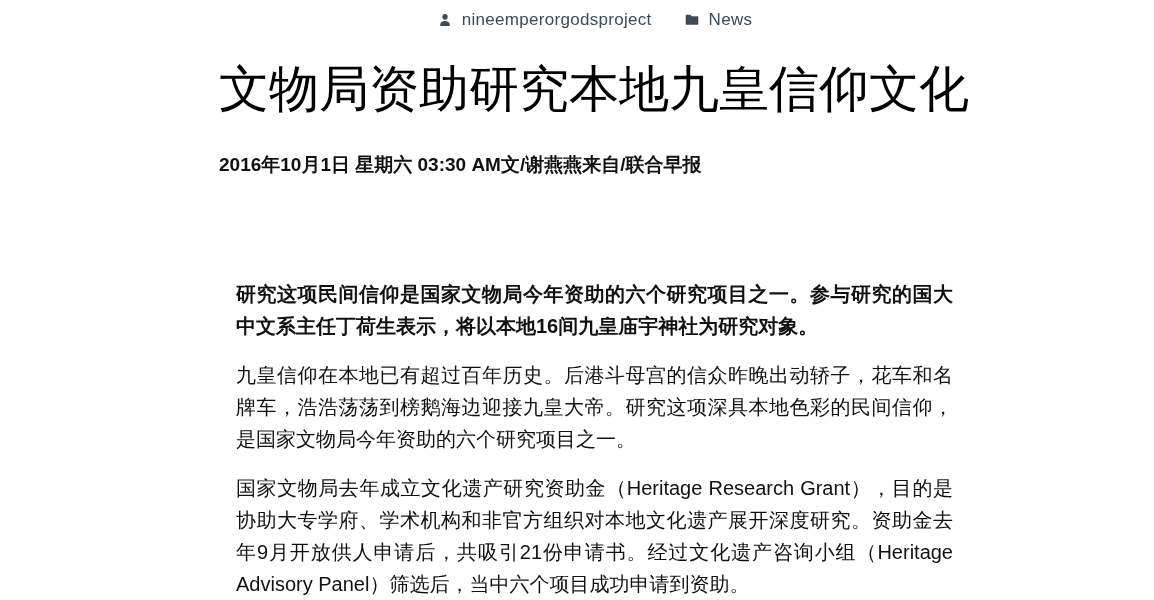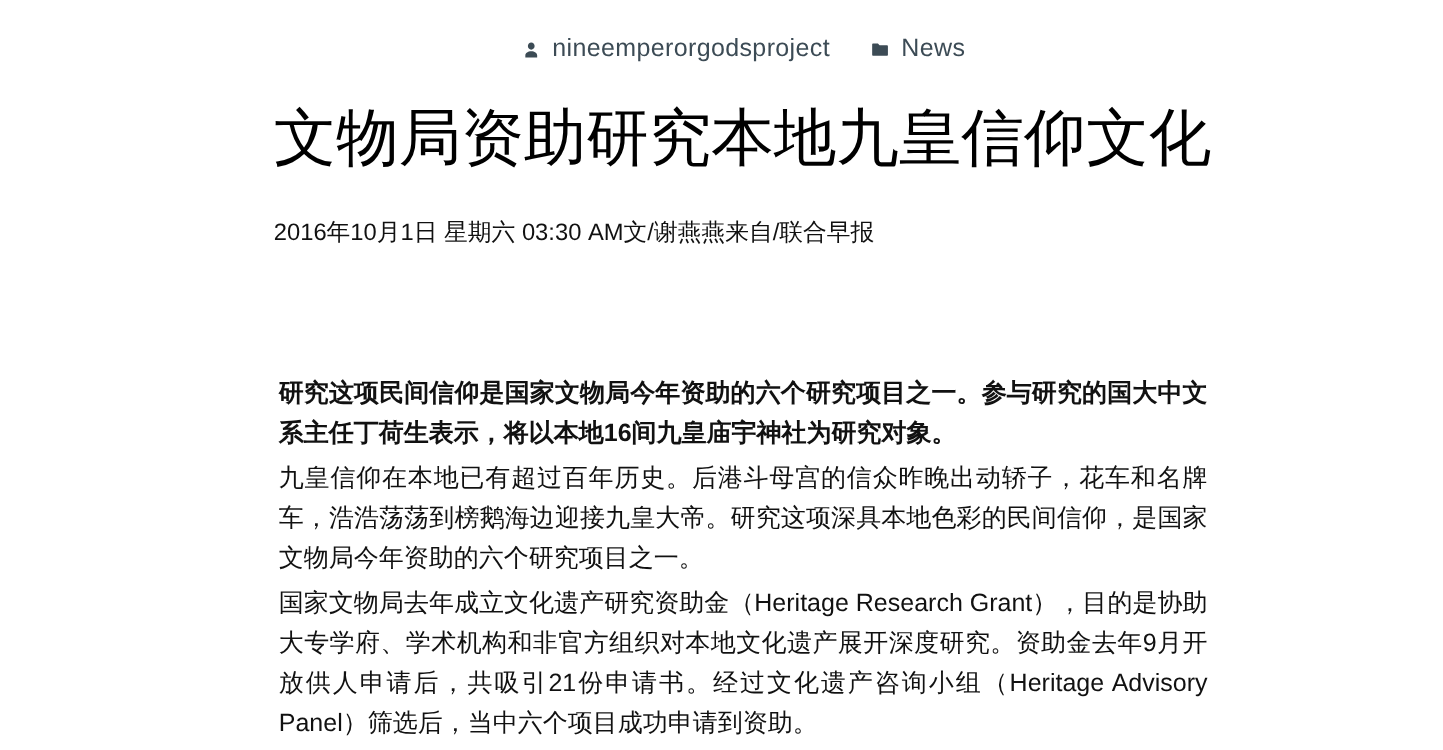--- a/index.html
+++ b/index.html
@@ -18,23 +18,23 @@
   .post {
     width: 751px;
     margin-left: 219px;
   }
   
   .entry-meta {
     display: flex;
     justify-content: center;
     align-items: center;
     gap: 32px;
-    padding-top: 28px;
+    padding-top: 10px;
     color: #3c4b55;
-    font-size: 20px;
+    font-size: 17px;
     letter-spacing: 0.3px;
   }
   .meta-item {
     display: flex;
     align-items: center;
     gap: 9px;
     cursor: pointer;
     white-space: nowrap;
   }
   .meta-item svg {
@@ -51,30 +51,31 @@
     font-weight: 500;
     color: #000000;
     letter-spacing: 0;
     white-space: nowrap;
   }
   
   .dateline {
     margin: 34px 0 0 0;
     font-size: 19px;
     color: #111111;
+    font-weight: bold;
   }
   
   .entry-content {
     margin-top: 100px;
     font-size: 20px;
     line-height: 32px;
     color: #111111;
     text-align: justify;
   }
-  .entry-content p { margin: 4px; }
+  .entry-content p { margin: 17px; }
   .entry-content p.bold { font-weight: 700; }
 </style>
 </head>
 <body>
 
 <div class="page">
   <div class="post">
 
     <div class="entry-meta">
       <span class="meta-item">

